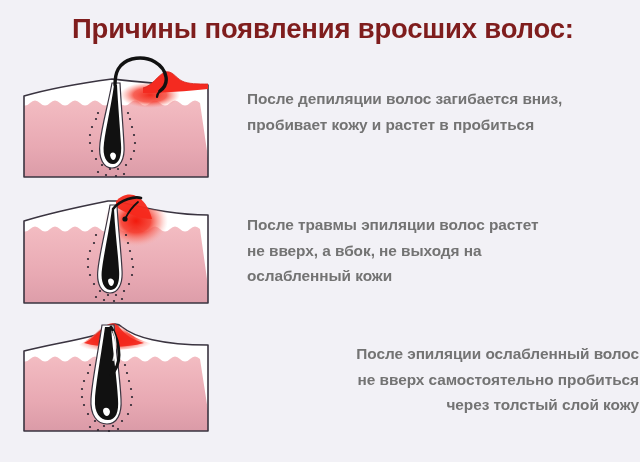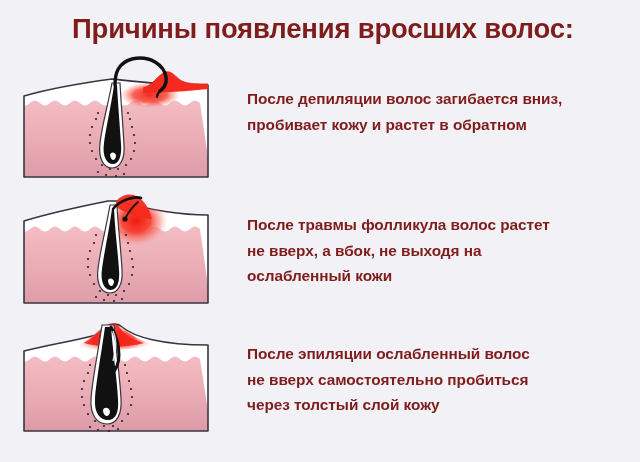--- a/index.html
+++ b/index.html
@@ -48,31 +48,31 @@
     display: block;
     width: 212px;
     height: 130px;
   }
   .caption {
     position: absolute;
     left: 247px;
     width: 392px;
     font-size: 15.4px;
     font-weight: bold;
-    color: #7f1d1d;
+    color: #737373;
     line-height: 25.5px;
     letter-spacing: -0.05px;
   }
   .caption .ln { display: block; white-space: nowrap; }
 
   .row1 { top: 55px; height: 130px; }
   .row1 .caption { top: 31px; }
   .row2 { top: 185px; height: 125px; }
   .row2 .caption { top: 27px; }
-  .row3 { top: 307px; height: 128px; }
+  .row3 { top: 307px; height: 128px; text-align: right; }
   .row3 .caption { top: 34px; }
 </style>
 </head>
 <body style="background: rgb(242, 241, 246);">
 
 <div id="infographic">
 
   <div class="title">Причины появления вросших волос:</div>
 
   <div class="row row1">
@@ -149,21 +149,21 @@
         </g>
 
         <g fill="none" stroke="#111111" stroke-linecap="round">
           <path d="M103,30 C103,18 106,8 120,4 C138,0 152,10 154,22 C155,28 152,33 148,36" stroke-width="3.4"></path>
           <path d="M148,36 C146,38 145,40 145,42" stroke-width="2.2"></path>
         </g>
       </svg>
     </div>
     <div class="caption">
       <span class="ln">После депиляции волос загибается вниз,</span>
-      <span class="ln">пробивает кожу и растет в обратном</span>
+      <span class="ln">пробивает кожу и растет в пробиться</span>
     </div>
   </div>
 
   <div class="row row2">
     <div class="illus">
       <svg viewBox="0 0 212 130" xmlns="http://www.w3.org/2000/svg">
         <defs>
           <linearGradient id="derm2" x1="0" y1="0" x2="0" y2="1">
             <stop offset="0%" stop-color="#f3bcc2"></stop>
             <stop offset="55%" stop-color="#e8a9b3"></stop>
@@ -229,21 +229,21 @@
         </g>
 
         <g fill="none" stroke="#111111" stroke-linecap="round">
           <path d="M101,24 C104,20 110,16 116,14 C122,12 126,12 129,13" stroke-width="2.6"></path>
         </g>
         <circle cx="113" cy="34" r="2.6" fill="#111111"></circle>
         <path d="M113,34 C116,28 120,22 126,17" fill="none" stroke="#111111" stroke-width="1.8" stroke-linecap="round"></path>
       </svg>
     </div>
     <div class="caption">
-      <span class="ln">После травмы фолликула волос растет</span>
+      <span class="ln">После травмы эпиляции волос растет</span>
       <span class="ln">не вверх, а вбок, не выходя на</span>
       <span class="ln">ослабленный кожи</span>
     </div>
   </div>
 
   <div class="row row3">
     <div class="illus">
       <svg viewBox="0 0 212 130" xmlns="http://www.w3.org/2000/svg">
         <defs>
           <linearGradient id="derm3" x1="0" y1="0" x2="0" y2="1">

